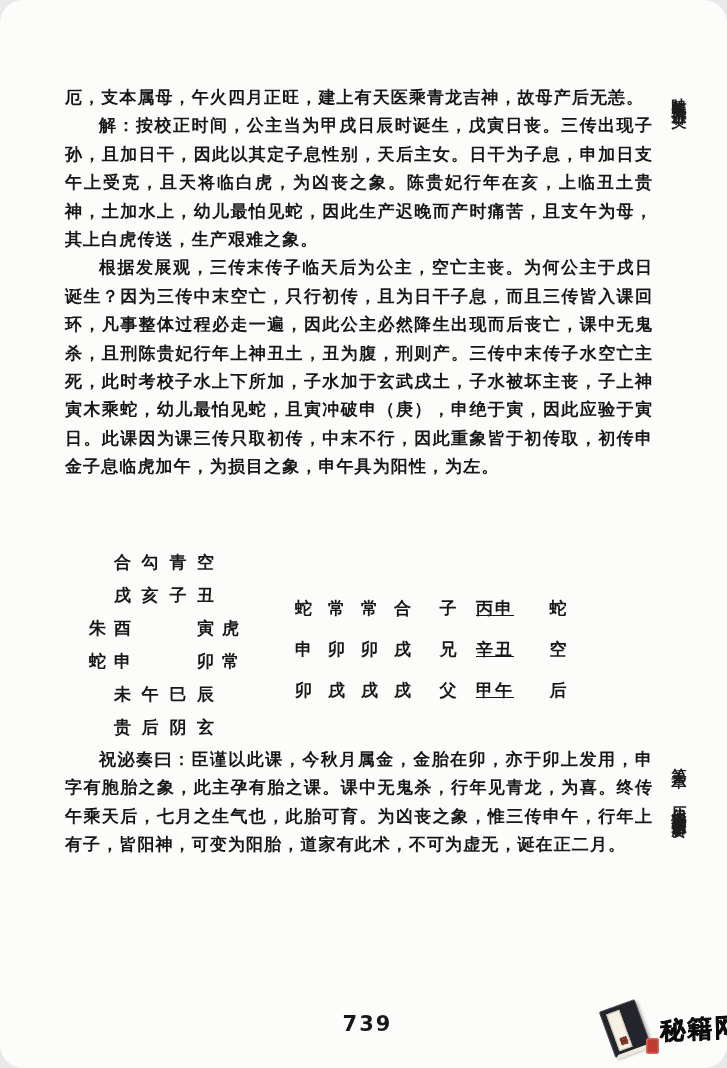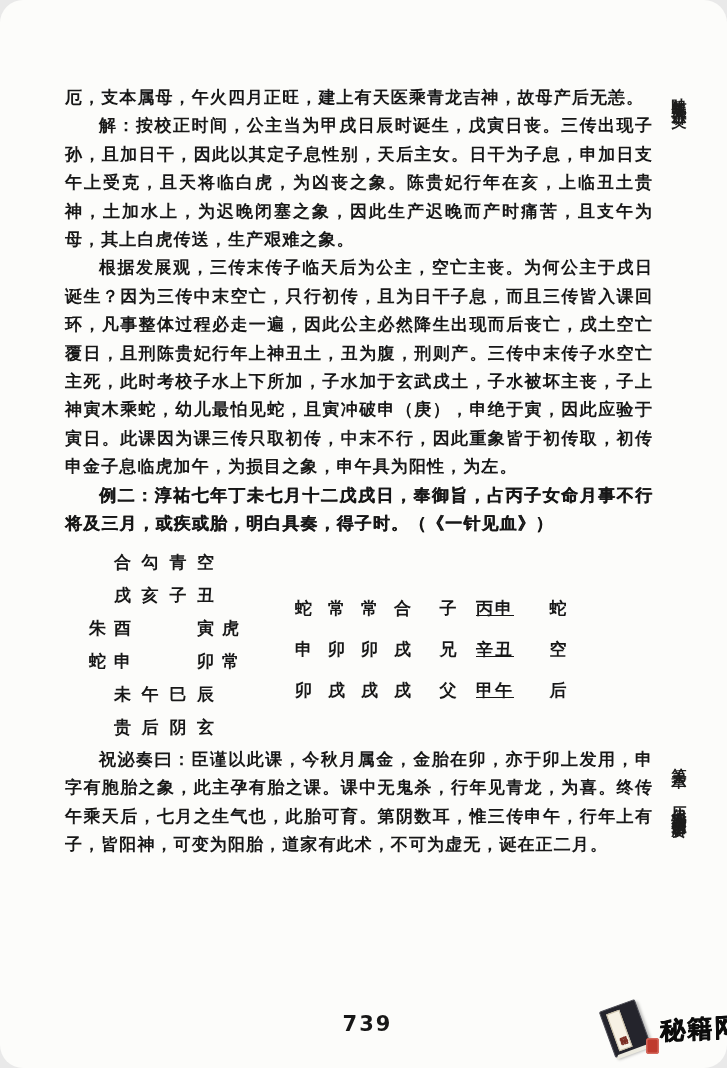--- a/index.html
+++ b/index.html
@@ -90,23 +90,22 @@
     white-space:nowrap;
   }
 </style>
 </head>
 <body>
 
 <div class="page">
 
   <div class="text-block tb1">
     <p class="para">厄，支本属母，午火四月正旺，建上有天医乘青龙吉神，故母产后无恙。</p>
-    <p class="para indent">解：按校正时间，公主当为甲戌日辰时诞生，戊寅日丧。三传出现子孙，且加日干，因此以其定子息性别，天后主女。日干为子息，申加日支午上受克，且天将临白虎，为凶丧之象。陈贵妃行年在亥，上临丑土贵神，土加水上，为迟晚闭塞之象，因此生产迟晚而产时痛苦，且支午为母，其上白虎传送，生产艰难之象。</p>
-    <p class="para indent">根据发展观，三传末传子临天后为公主，空亡主丧。为何公主于戌日诞生？因为三传中末空亡，只行初传，且为日干子息，而且三传皆入课回环，凡事整体过程必走一遍，因此公主必然降生出现而后丧亡，戌土空亡覆日，且刑陈贵妃行年上神丑土，丑为腹，刑则产。三传中末传子水空亡主死，此时考校子水上下所加，子水加于玄武戌土，子水被坏主丧，子上神寅木乘蛇，幼儿最怕见蛇，且寅冲破申（庚），申绝于寅，因此应验于寅日。此课因为课三传只取初传，中末不行，因此重象皆于初传取，初传申金子息临虎加午，为损目之象，申午具为阳性，为左。</p>
-    <p class="para indent strong">例二：淳祐七年丁未七月十二戊戌日，奉御旨，占丙子女命月事不行将及三月，或疾或胎，明白具奏，得子时。（《一针见血》）</p>
+    <p class="para indent">解：按校正时间，公主当为甲戌日辰时诞生，戊寅日丧。三传出现子孙，且加日干，因此以其定子息性别，天后主女。日干为子息，申加日支午上受克，且天将临白虎，为凶丧之象。陈贵妃行年在亥，上临丑土贵神，土加水上，幼儿最怕见蛇，因此生产迟晚而产时痛苦，且支午为母，其上白虎传送，生产艰难之象。</p>
+    <p class="para indent">根据发展观，三传末传子临天后为公主，空亡主丧。为何公主于戌日诞生？因为三传中末空亡，只行初传，且为日干子息，而且三传皆入课回环，凡事整体过程必走一遍，因此公主必然降生出现而后丧亡，课中无鬼杀，且刑陈贵妃行年上神丑土，丑为腹，刑则产。三传中末传子水空亡主死，此时考校子水上下所加，子水加于玄武戌土，子水被坏主丧，子上神寅木乘蛇，幼儿最怕见蛇，且寅冲破申（庚），申绝于寅，因此应验于寅日。此课因为课三传只取初传，中末不行，因此重象皆于初传取，初传申金子息临虎加午，为损目之象，申午具为阳性，为左。</p>
   </div>
 
   <div class="chart">
 
     <div class="plate">
       <span></span>
       <span>合</span>
       <span>勾</span>
       <span>青</span>
       <span>空</span>
@@ -165,21 +164,21 @@
       <span class="relation">兄</span>
       <span class="ganzhi">辛丑</span>
       <span class="general">空</span>
       <span class="relation">父</span>
       <span class="ganzhi">甲午</span>
       <span class="general">后</span>
     </div>
   </div>
 
   <div class="text-block tb2">
-    <p class="para indent">祝泌奏曰：臣谨以此课，今秋月属金，金胎在卯，亦于卯上发用，申字有胞胎之象，此主孕有胎之课。课中无鬼杀，行年见青龙，为喜。终传午乘天后，七月之生气也，此胎可育。第阴数耳，惟三传申午，行年上有子，皆阳神，可变为阳胎，道家有此术，不可为虚无，诞在正二月。</p>
+    <p class="para indent">祝泌奏曰：臣谨以此课，今秋月属金，金胎在卯，亦于卯上发用，申字有胞胎之象，此主孕有胎之课。课中无鬼杀，行年见青龙，为喜。终传午乘天后，七月之生气也，此胎可育。为凶丧之象，惟三传申午，行年上有子，皆阳神，可变为阳胎，道家有此术，不可为虚无，诞在正二月。</p>
   </div>
 
   <div class="vtext vtop">叶飘然大六壬讲义</div>
   <div class="vtext vbottom">
     <span class="seg1">第六章</span>
     <span class="seg2">历代六壬课例大全解要</span>
   </div>
 
   <div class="page-num">739</div>
 

